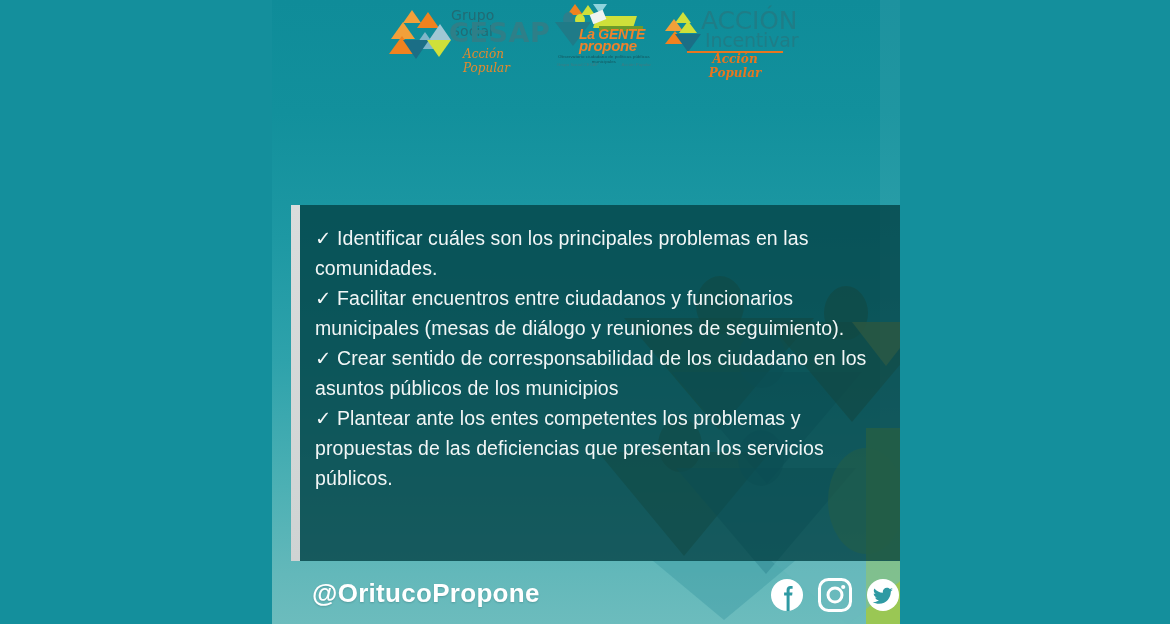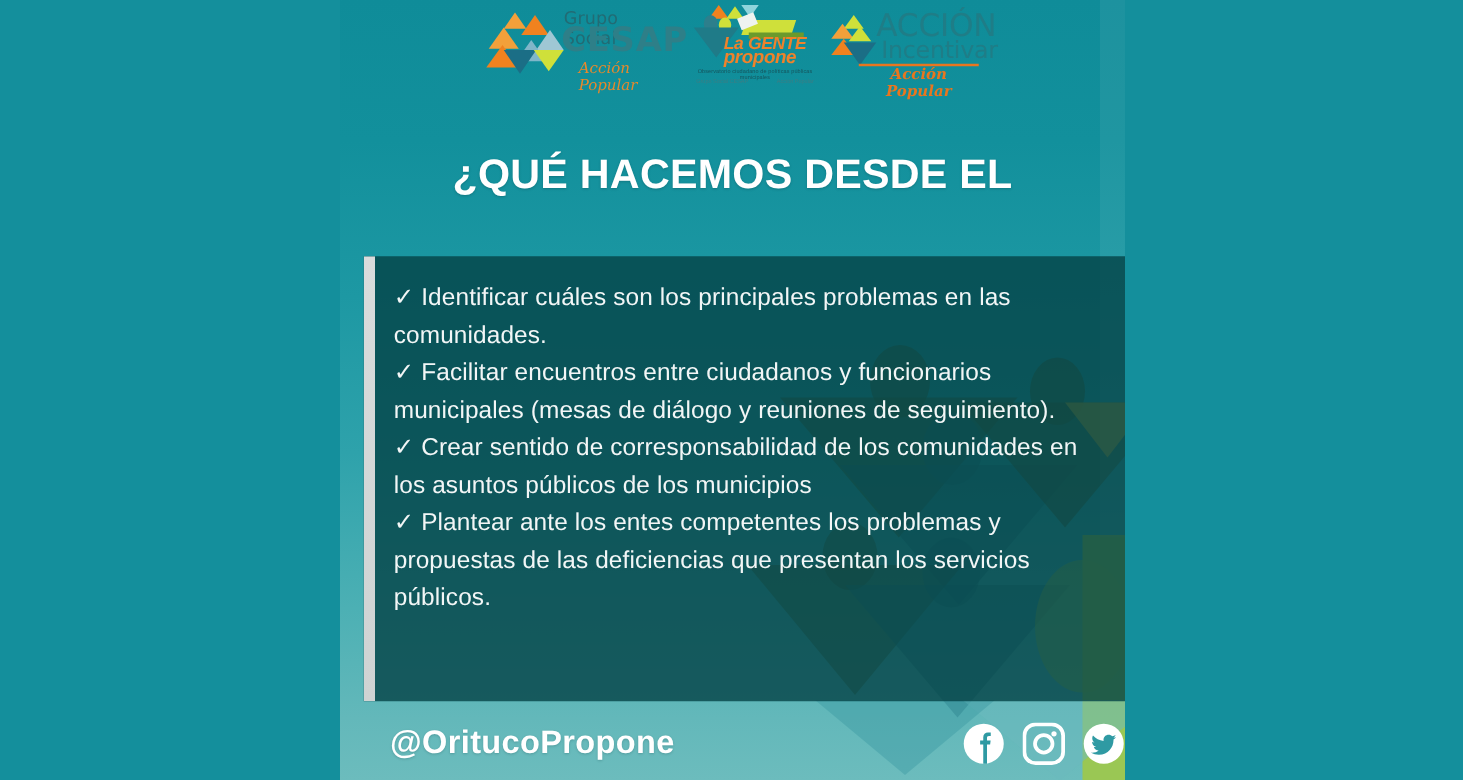--- a/index.html
+++ b/index.html
@@ -178,29 +178,28 @@
           <span style="position:absolute;left:10px;top:22px;width:0;height:0;border-left:13px solid transparent;border-right:13px solid transparent;border-top:18px solid #1b6e86;"></span>
         </div>
         <div class="atxt1">ACCIÓN</div>
         <div class="atxt2">Incentivar</div>
         <div class="aline"></div>
         <div class="atxt3">Acción Popular</div>
       </div>
     </div>
 
     <h1 id="title">
-      <span>¿QUÉ HACEMOS DESDE EL</span>
     </h1>
 
     <div id="bodybox">
       <div class="accent"></div>
       <div id="bodylist">
         <p>✓ Identificar cuáles son los principales problemas en las comunidades.</p>
         <p>✓ Facilitar encuentros entre ciudadanos y funcionarios municipales (mesas de diálogo y reuniones de seguimiento).</p>
-        <p>✓ Crear sentido de corresponsabilidad de los comunidades en los asuntos públicos de los municipios</p>
+        <p>✓ Crear sentido de corresponsabilidad de los ciudadano en los asuntos públicos de los municipios</p>
         <p> ✓ Plantear ante los entes competentes los problemas y propuestas de las deficiencias que presentan los servicios públicos.</p>
       </div>
     </div>
 
     <div id="handle">@OritucoPropone</div>
 
     <div id="socials">
       <a class="sicon" href="#" style="text-decoration:none;">
         <svg viewBox="0 0 34 34" width="34" height="34" aria-hidden="true">
           <circle cx="17" cy="17" r="16" fill="#ffffff"></circle>

